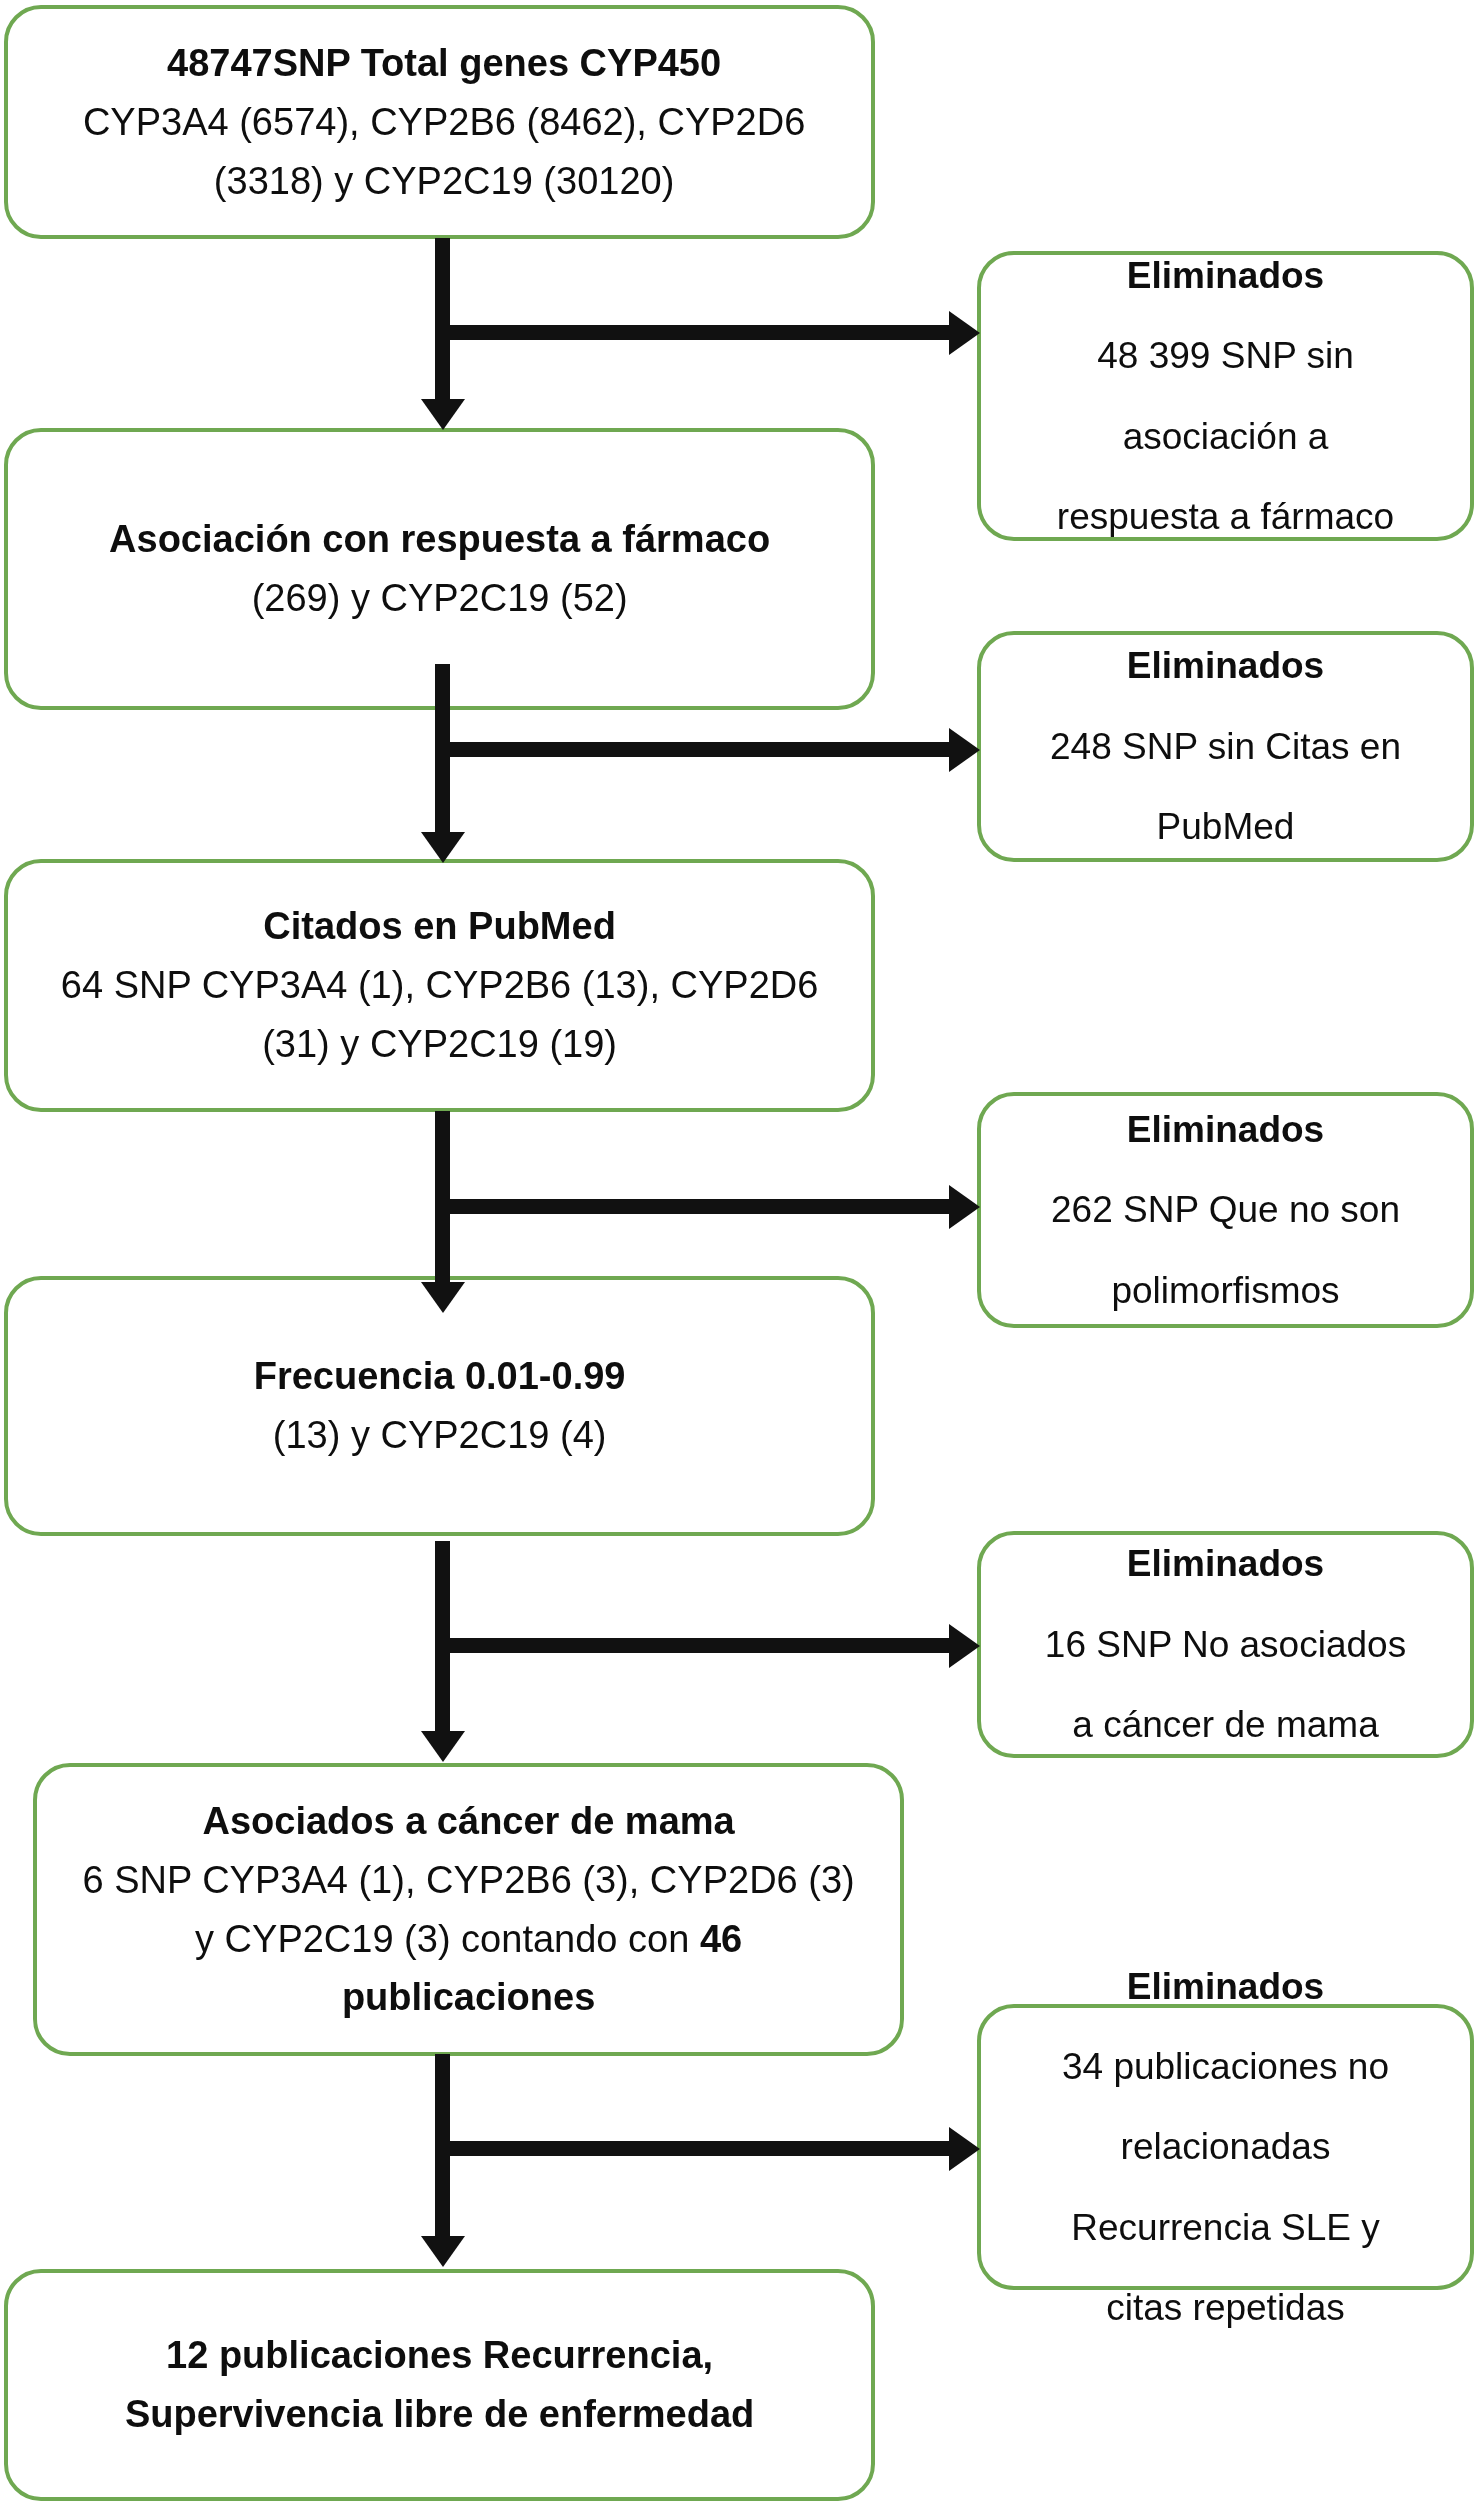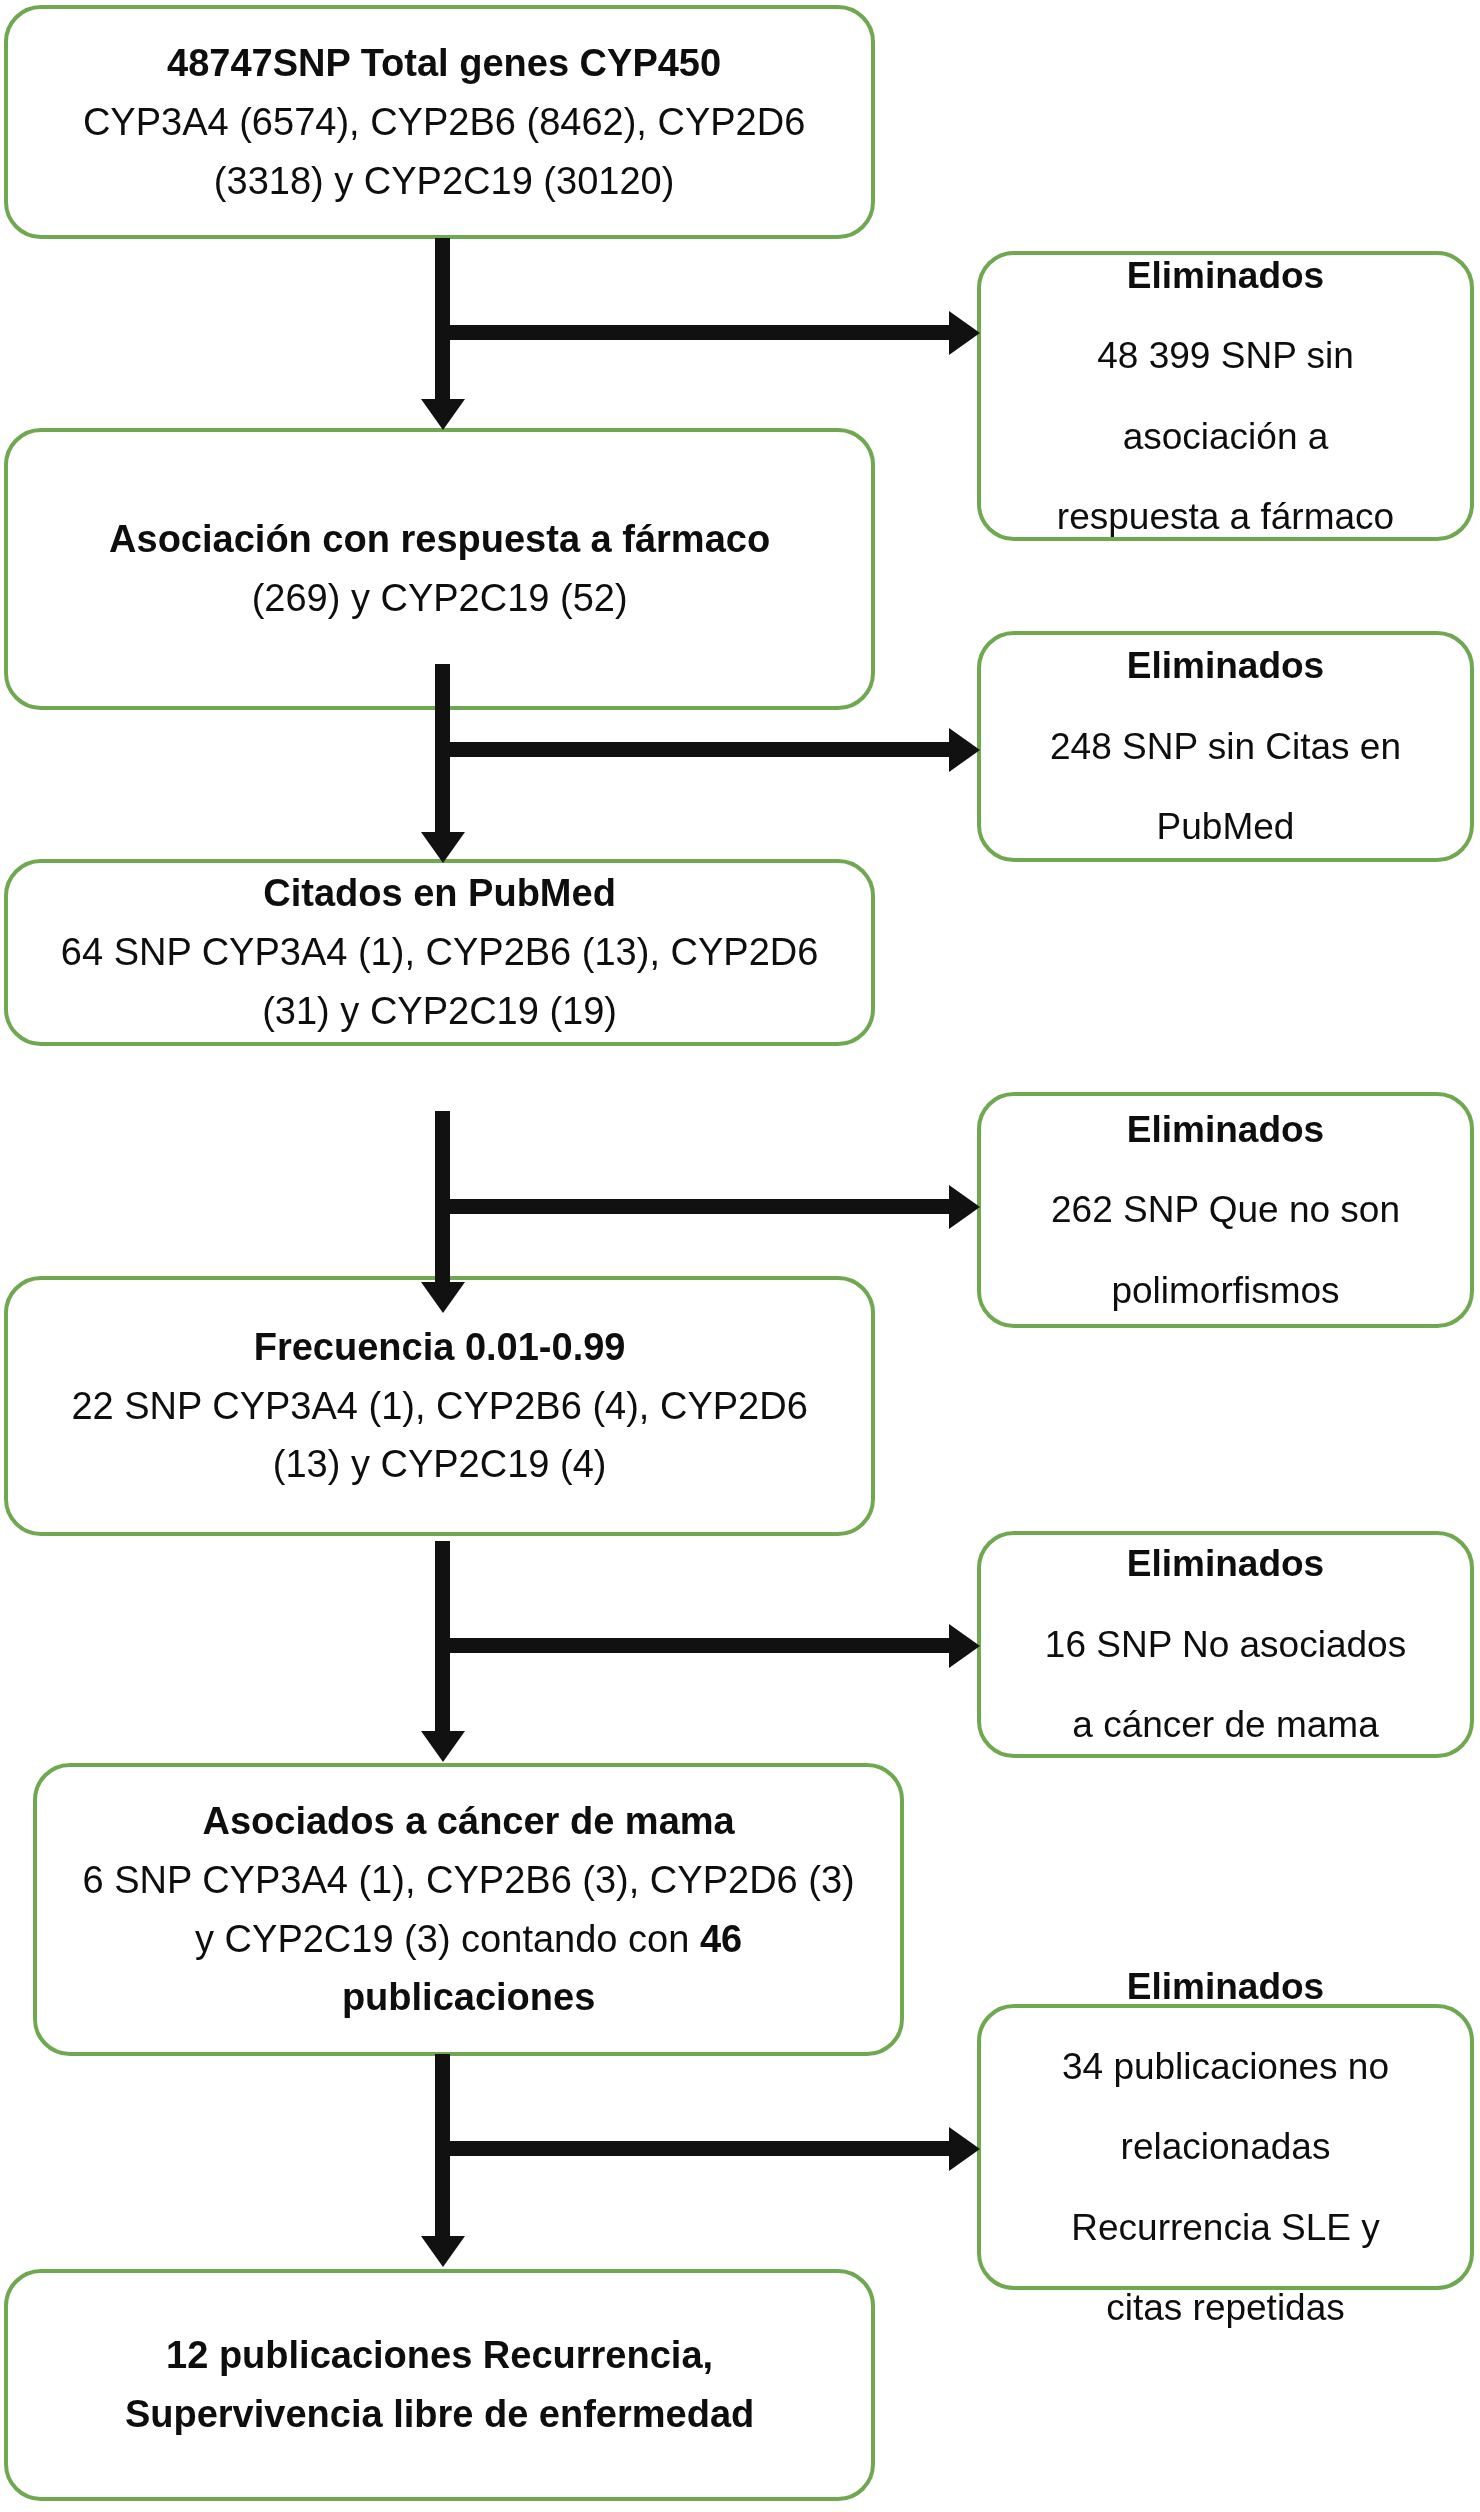--- a/index.html
+++ b/index.html
@@ -57,29 +57,28 @@
     <div class="line bold">48747SNP Total genes CYP450</div>
     <div class="line">CYP3A4 (6574), CYP2B6 (8462), CYP2D6</div>
     <div class="line">(3318) y CYP2C19 (30120)</div>
   </div>
 
   <div class="box left" style="top:428px;height:282px;">
     <div class="line bold">Asociación con respuesta a fármaco</div>
     <div class="line">(269) y CYP2C19 (52)</div>
   </div>
 
-  <div class="box left" style="top:859px;height:187px;">
+  <div class="box left" style="top:859px;height:253px;">
     <div class="line bold">Citados en PubMed</div>
     <div class="line">64 SNP CYP3A4 (1), CYP2B6 (13), CYP2D6</div>
     <div class="line">(31) y CYP2C19 (19)</div>
   </div>
 
   <div class="box left" style="top:1276px;height:260px;">
     <div class="line bold">Frecuencia 0.01-0.99</div>
-    <div class="line">22 SNP CYP3A4 (1), CYP2B6 (4), CYP2D6</div>
     <div class="line">(13) y CYP2C19 (4)</div>
   </div>
 
   <div class="box left" style="top:1763px;height:293px;margin-left:29px;">
     <div class="line bold">Asociados a cáncer de mama</div>
     <div class="line">6 SNP CYP3A4 (1), CYP2B6 (3), CYP2D6 (3)</div>
     <div class="line">
       <span>y CYP2C19 (3) contando con </span><span class="bold">46</span>
     </div>
     <div class="line bold">publicaciones</div>

